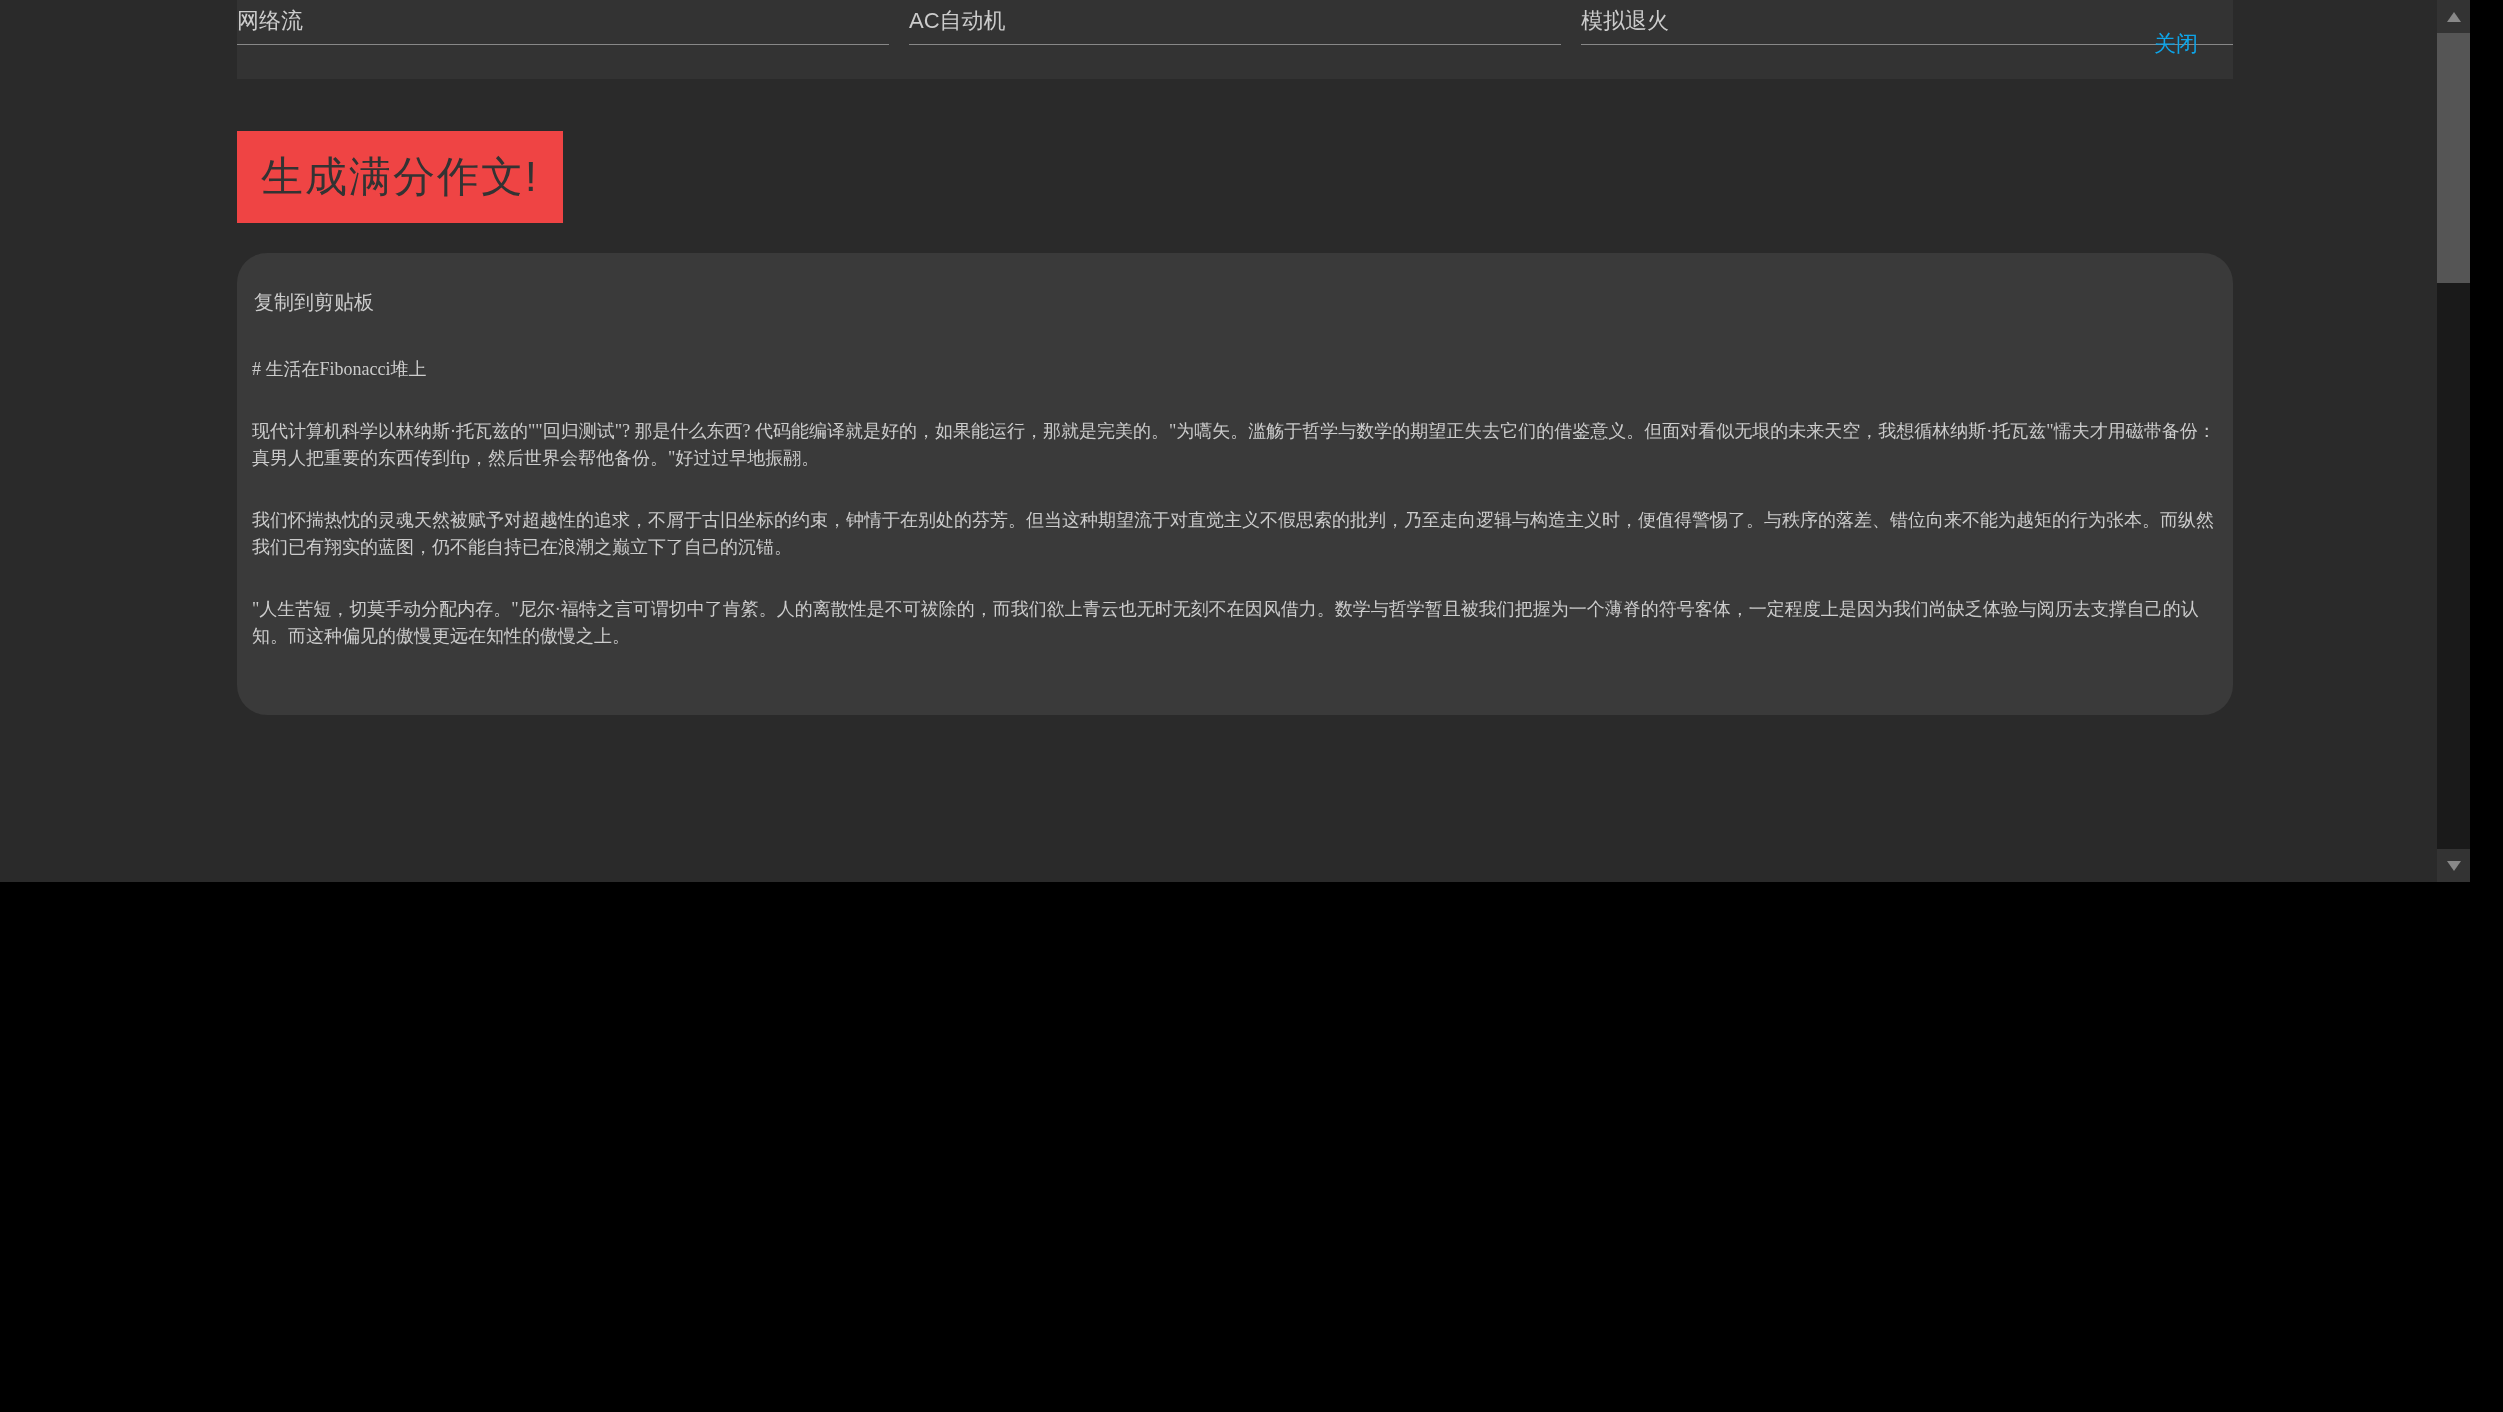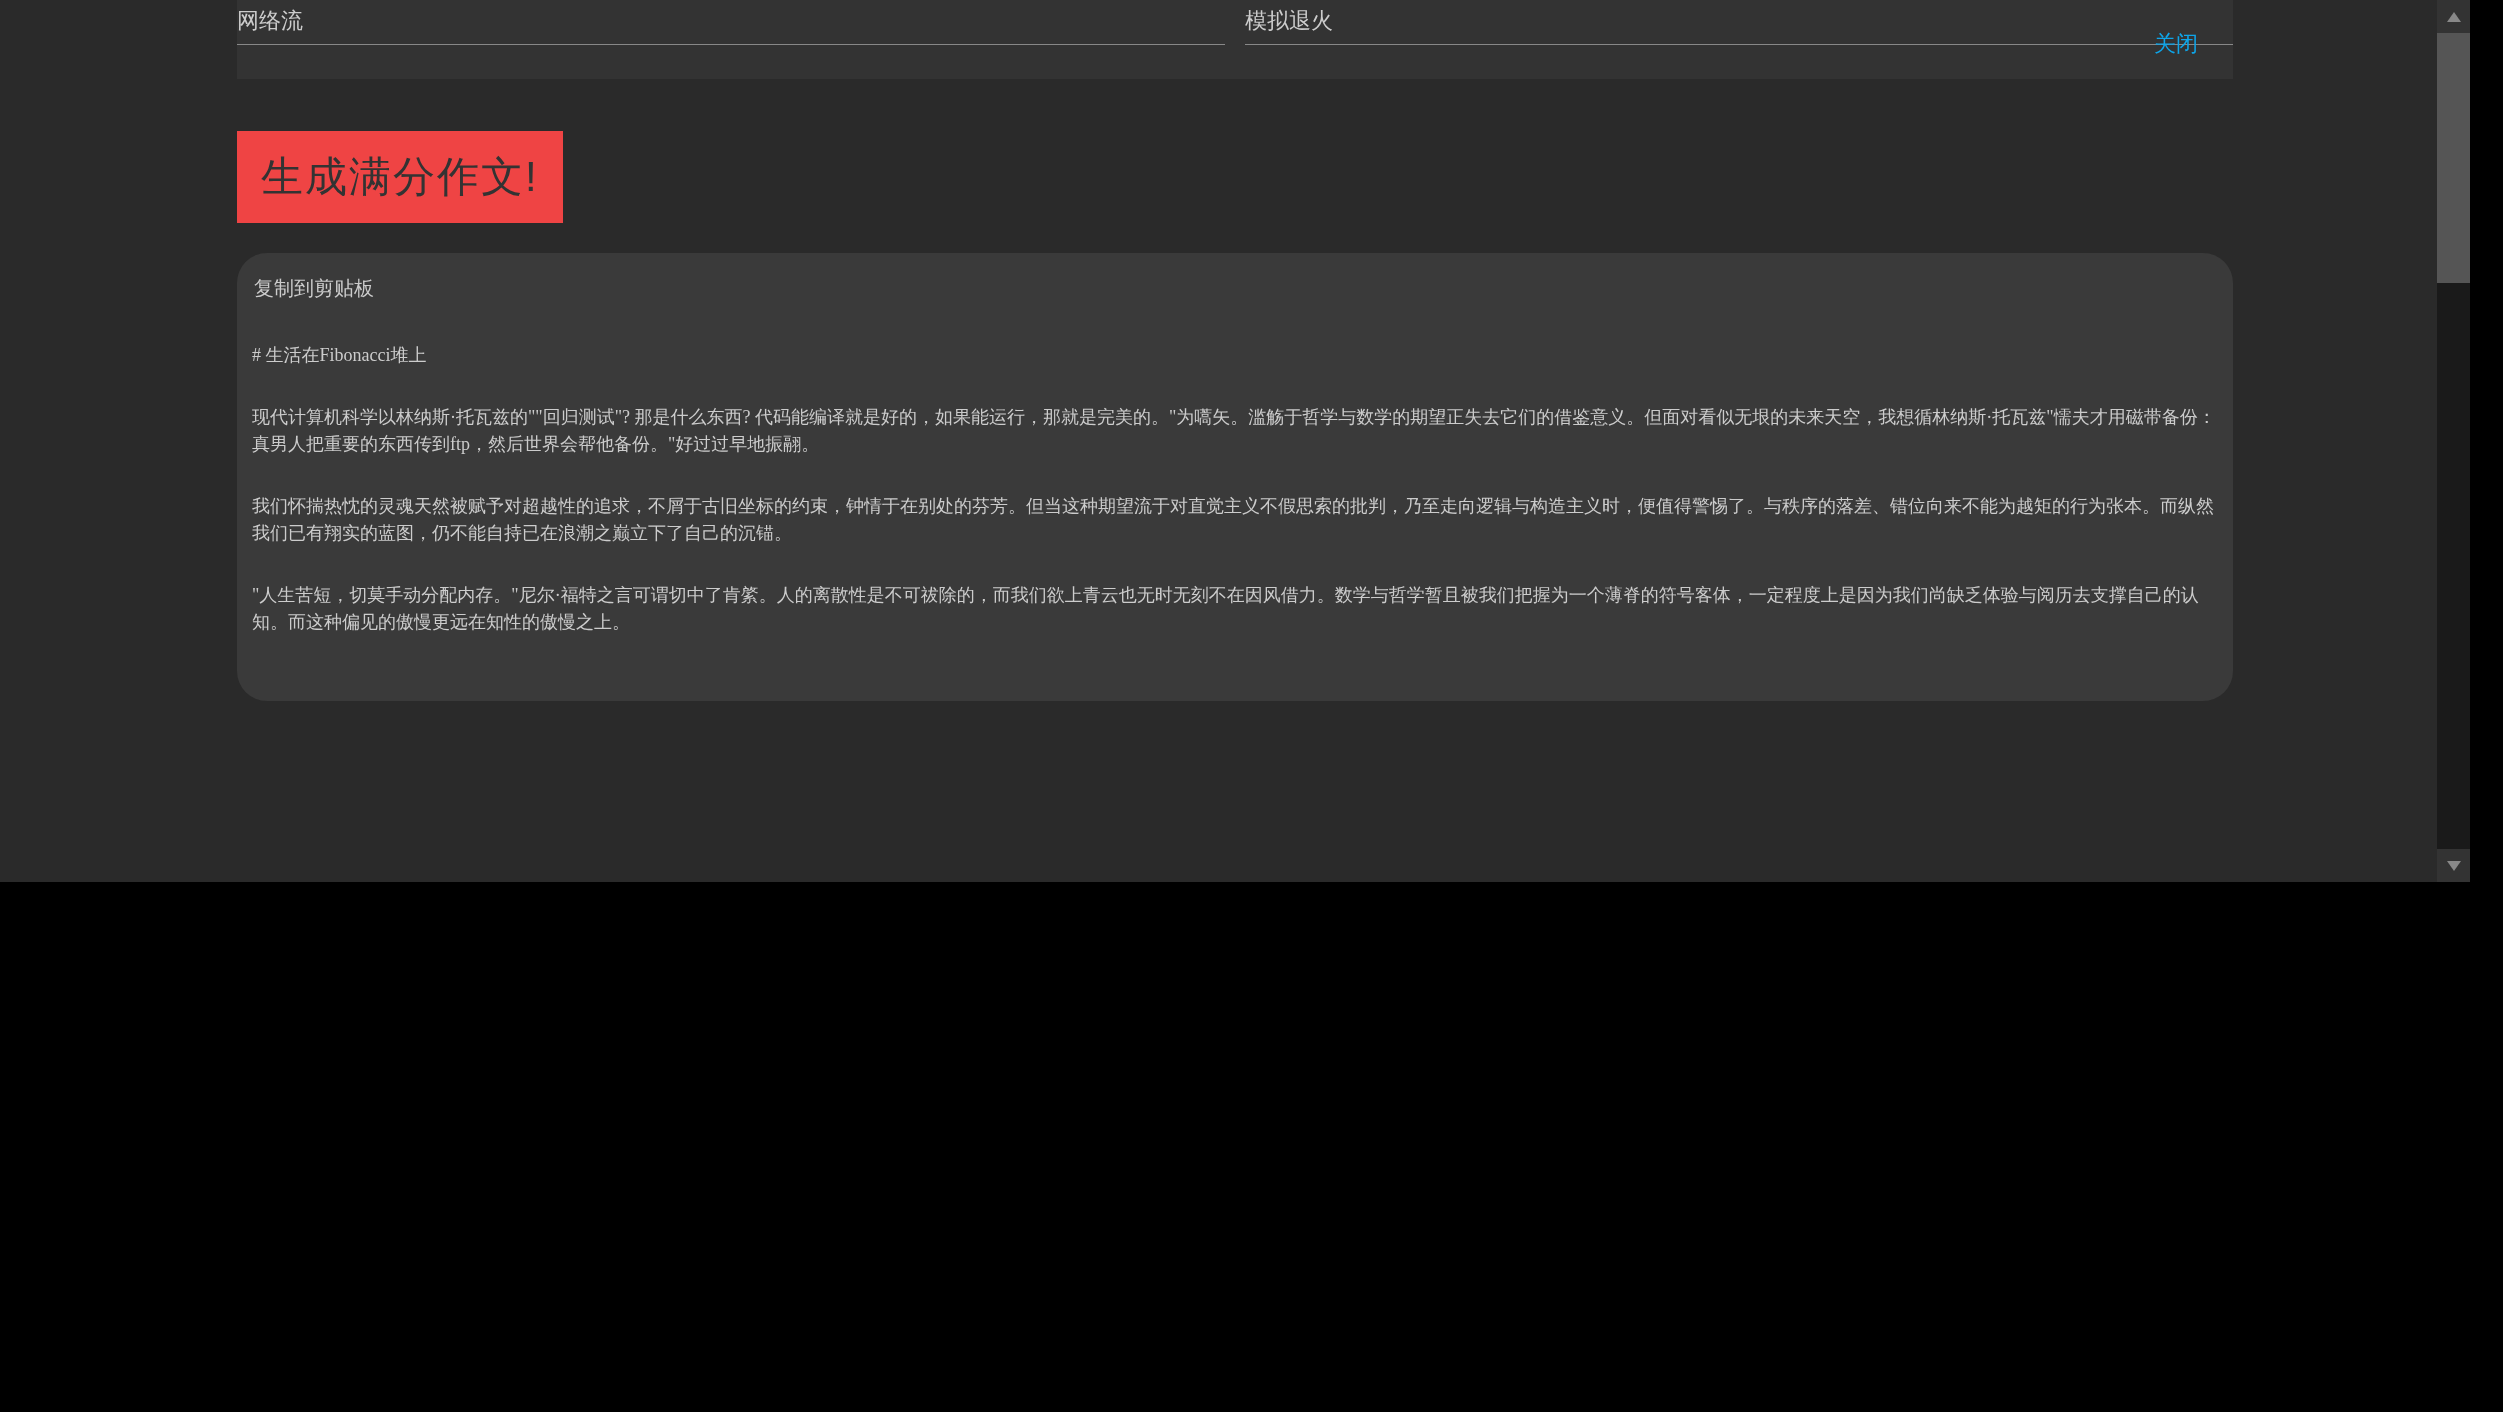--- a/index.html
+++ b/index.html
@@ -83,21 +83,21 @@
       cursor: pointer;
       font-family: inherit;
       margin-top: 52px;
       margin-bottom: 30px;
       display: inline-block;
       letter-spacing: 2px;
     }
     
     .essay-panel {
       background-color: #3a3a3a;
-      padding: 22px 15px 30px 15px;
+      padding: 36px 15px 30px 15px;
       border-radius: 30px;
     }
     
     .copy-btn {
       color: #ccc;
       font-size: 20px;
       cursor: pointer;
       background: none;
       border: none;
       font-family: inherit;
@@ -189,20 +189,23 @@
 
 <div class="viewport">
   <div class="content-wrapper">
     
     <div class="input-panel">
       <div class="input-row">
         <div class="input-field">
           <input type="text" value="网络流" style="">
         </div>
         <div class="input-field">
+          <input type="text" value="AC自动机" style="">
+        </div>
+        <div class="input-field">
           <input type="text" value="模拟退火" style="">
         </div>
       </div>
       <button class="close-btn">关闭</button>
     </div>
     
     <button class="generate-btn">生成满分作文!</button>
     
     <div class="essay-panel">
       <button class="copy-btn">复制到剪贴板</button>

